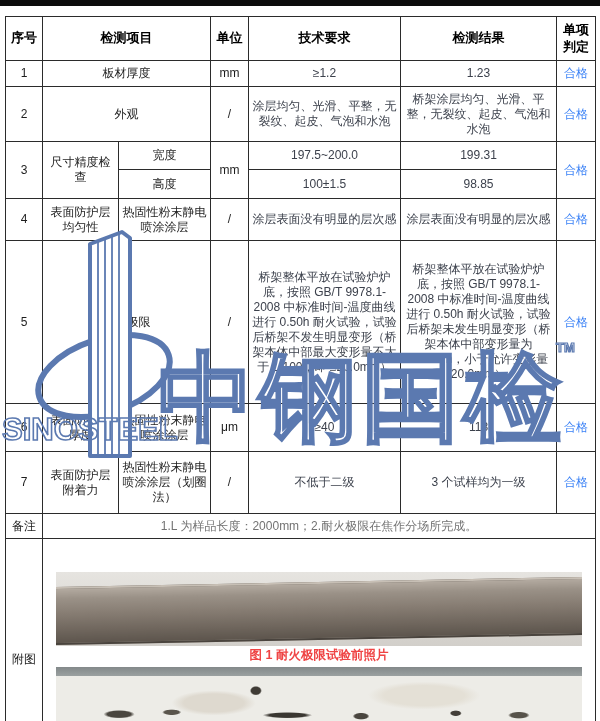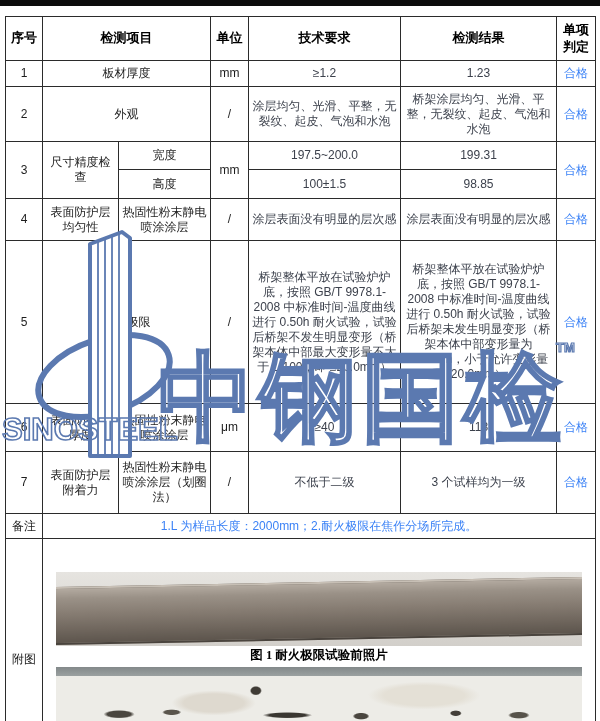--- a/index.html
+++ b/index.html
@@ -9,21 +9,21 @@
   table.report{position:absolute;left:5px;top:16px;width:590px;border-collapse:collapse;table-layout:fixed;}
   table.report td,table.report th{border:1.5px solid #2b2b2b;padding:1px 3px;text-align:center;vertical-align:middle;
        font-size:12px;line-height:1.25;overflow:hidden;}
   table.report th{font-size:13px;font-weight:bold;color:#000;}
   .num{font-size:12px;}
   .item{font-size:13px;}
   .para{font-size:11.5px;color:#3c414c;text-align:justify;text-align-last:center;line-height:1.32;padding:2px 5px;}
   .para5{font-size:11.5px;color:#3c414c;text-align:justify;text-align-last:center;line-height:1.34;padding:3px 6px;}
   .val{color:#3c414c;}
   .verdict{font-size:12.5px;color:#3b82f6;}
-  .remark-text{font-size:12.5px;text-align:center;color:#3b82f6;}
+  .remark-text{font-size:12.5px;text-align:center;color:#737373;}
   
   .figcell{vertical-align:top;padding:3px 0 0 0;}
   .photo{position:relative;margin:3px auto 0 auto;width:526px;overflow:hidden;}
   .photo1{height:74px;background:linear-gradient(180deg,#e6e4e0 0%,#dcd9d4 55%,#d2cfca 100%);}
   .photo1 .tray{position:absolute;left:-8px;right:-8px;top:10px;height:54px;transform:rotate(-1.1deg);
       background:linear-gradient(180deg,#b3aaa0 0%,#9a9187 18%,#877d73 45%,#6e655c 78%,#5d554d 100%);
       border-top:2px solid #c7bfb5;border-bottom:2px solid #4a443e;}
   .photo2{height:66px;background:#c4c4c0;}
   .photo2 .band-top{position:absolute;left:0;right:0;top:0;height:9px;background:linear-gradient(180deg,#83898a,#9aa0a0);}
   .photo2 .band-bot{position:absolute;left:0;right:0;bottom:0;height:8px;background:linear-gradient(180deg,#8f9392,#6f7372);}
@@ -31,22 +31,22 @@
       background-image:
         radial-gradient(ellipse 26px 7px at 12% 78%, #4a463f 0 45%, transparent 60%),
         radial-gradient(ellipse 16px 5px at 22% 74%, #5a554c 0 45%, transparent 60%),
         radial-gradient(ellipse 10px 8px at 38% 30%, #3f3b35 0 45%, transparent 60%),
         radial-gradient(ellipse 40px 5px at 44% 80%, #3a3731 0 45%, transparent 62%),
         radial-gradient(ellipse 14px 6px at 58% 82%, #4a463f 0 45%, transparent 60%),
         radial-gradient(ellipse 10px 5px at 76% 76%, #433f39 0 45%, transparent 60%),
         radial-gradient(ellipse 18px 6px at 88% 80%, #57534a 0 45%, transparent 60%),
         radial-gradient(ellipse 60px 18px at 30% 55%, #ded9cf 0 50%, transparent 70%),
         radial-gradient(ellipse 80px 20px at 70% 40%, #e4e0d6 0 50%, transparent 70%);}
-  .caption{font-size:12.5px;font-weight:bold;color:#000000;text-align:center;margin-top:2px;
-      font-family:Liberation Serif, serif;}
+  .caption{font-size:12.5px;font-weight:bold;color:#ef4444;text-align:center;margin-top:2px;
+      font-family:Liberation Sans, sans-serif;}
   
   .watermark{position:absolute;left:0;top:0;width:600px;height:526px;pointer-events:none;z-index:5;}
   .wm-cn{position:absolute;left:158px;top:334px;font-size:97px;font-weight:bold;letter-spacing:5px;
       color:transparent;-webkit-text-stroke:2.5px #5b79b0;font-family:"Liberation Sans", sans-serif;white-space:nowrap;}
   .wm-en{position:absolute;left:2px;top:412px;font-size:31px;font-weight:800;letter-spacing:0px;
       color:transparent;-webkit-text-stroke:1.6px #5b79b0;font-family:"Liberation Sans", sans-serif;}
   .wm-tm{position:absolute;left:556px;top:340px;font-size:13px;font-weight:bold;
       color:transparent;-webkit-text-stroke:1.2px #5b79b0;}
   .wm-logo{position:absolute;left:32px;top:224px;}
 </style>

